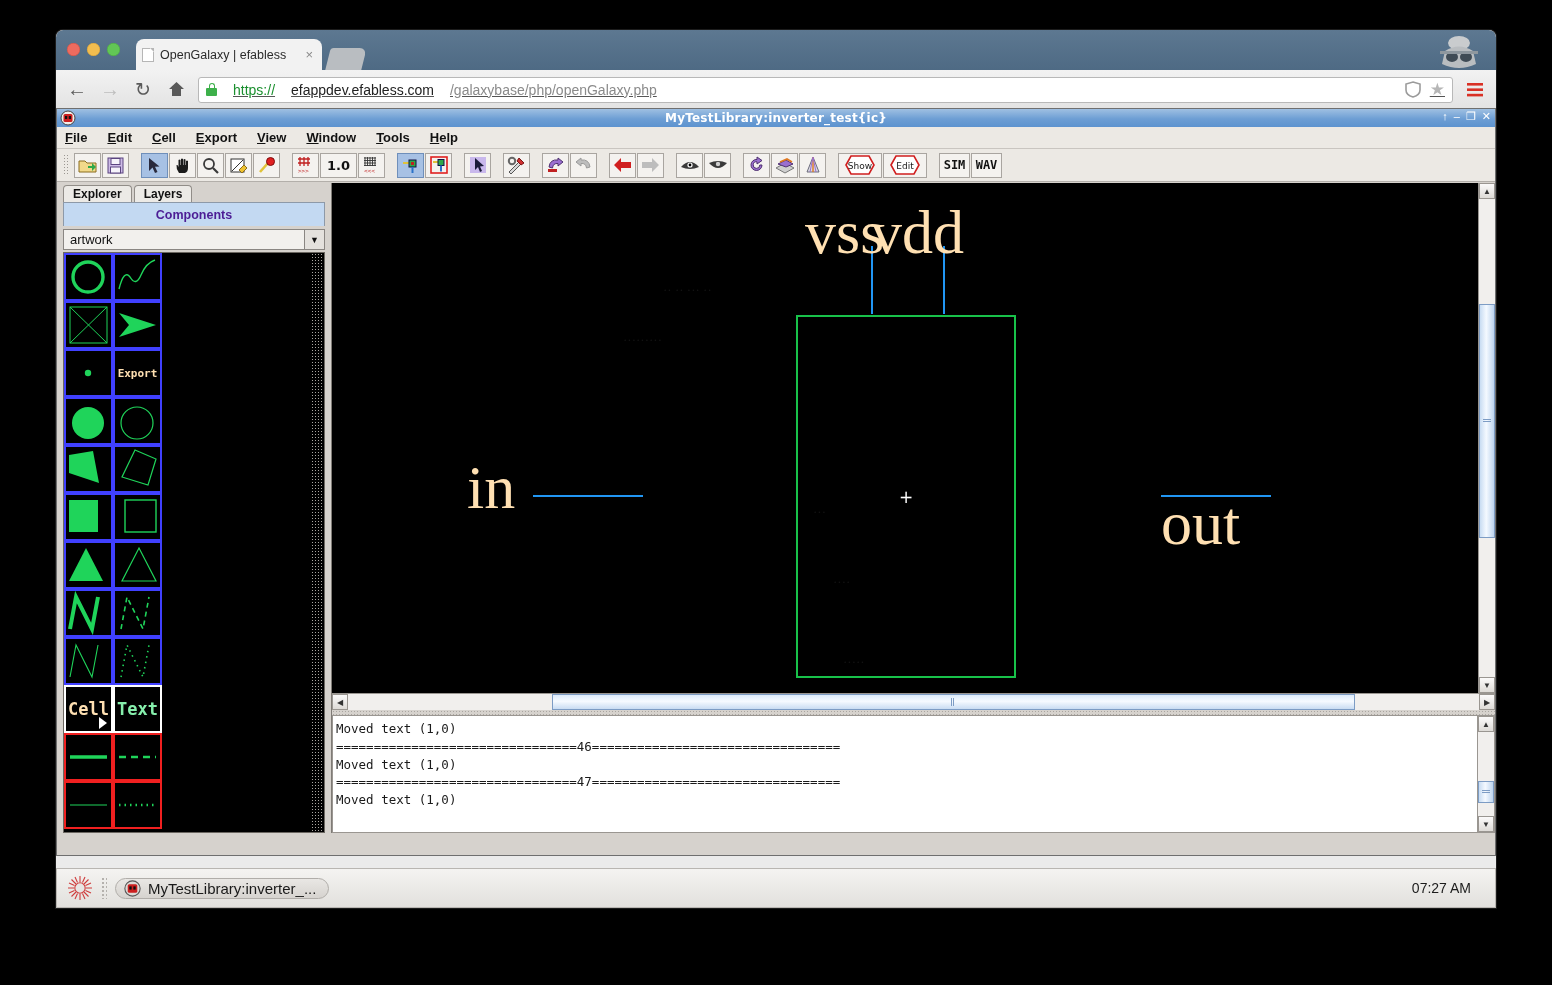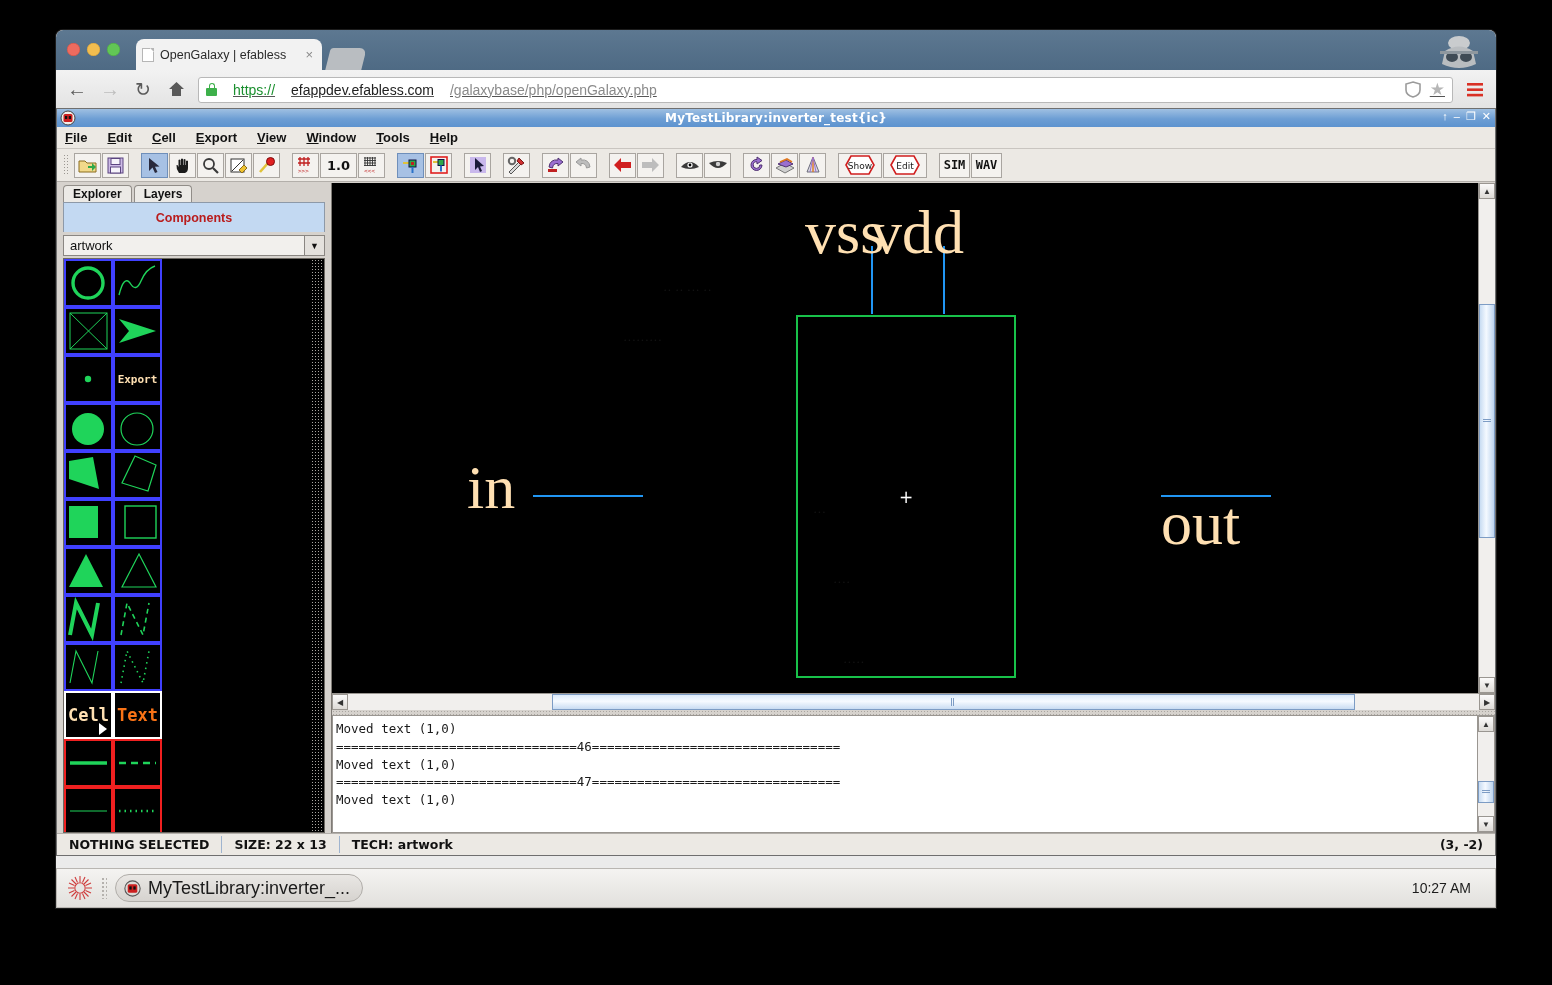--- a/index.html
+++ b/index.html
@@ -82,23 +82,23 @@
 
   
   .appbody{ position:absolute; left:0; right:0; top:74px; bottom:22px; display:flex; }
   .leftpane{ width:275px; background:#d6d2cd; border-right:1px solid #7f7b76;
     display:flex; flex-direction:column; }
   .tabsrow{ height:19px; display:flex; align-items:flex-end; padding-left:6px; gap:2px;
     background:#d6d2cd;}
   .ptab{ height:17px; padding:0 9px; font-size:12px; font-weight:bold; color:#111;
     background:#eceae6; border:1px solid #918d88; border-bottom:none;
     border-radius:4px 4px 0 0; display:flex;align-items:center;margin-top:36px;}
-  .comphdr{ height:30px; background:#c3d9f2; border:1px solid #8d99a8; border-bottom:none;
+  .comphdr{ height:24px; background:#c3d9f2; border:1px solid #8d99a8; border-bottom:none;
     margin:0 6px; display:flex;align-items:center;justify-content:center;
-    font-size:12.5px; font-weight:bold; color:#b91c1c;}
+    font-size:12.5px; font-weight:bold; color:#4c1d95;}
   .combo{ margin:3px 6px 0 6px; height:21px; background:#f2f0ed; border:1px solid #8a8682;
     display:flex; align-items:center; padding-left:6px; font-size:13px; color:#111;
     justify-content:space-between;}
   .combo .arw{ width:20px;height:19px;background:#e4e1dd;border-left:1px solid #8a8682;
     display:flex;align-items:center;justify-content:center;}
   .palette{ margin:2px 6px 0 6px; flex:1; background:#000; border:1px solid #6b6761;
     position:relative; overflow:hidden; }
   .pgrid{ position:absolute; left:0; top:0; width:103px; }
   .prow{ display:flex; }
   .pcell{ width:49px; height:48px; background:#000; border:2px solid #4040ff;
@@ -153,23 +153,23 @@
     border-right:1px solid #9fb4cf; }
   .stcell.last{ border-right:none; }
   .stcoord{ margin-left:auto; padding-right:12px; }
 
   
   #taskbar{ position:absolute; left:56px; top:868px; width:1440px; height:40px;
     background:linear-gradient(#f4f3f1,#e2e0dd); border:1px solid #b9b6b2;
     display:flex; align-items:center; padding:0 10px; }
   .tbgrip{ width:6px; height:22px; margin:0 8px;
     background-image:radial-gradient(#b4b1ad 1px, transparent 1.1px); background-size:4px 4px;}
-  .taskitem{ height:28px; background:linear-gradient(#e9e7e4,#d6d3cf); border:1px solid #b0ada9;
+  .taskitem{ height:21px; background:linear-gradient(#e9e7e4,#d6d3cf); border:1px solid #b0ada9;
     border-radius:15px; display:flex; align-items:center; gap:7px; padding:0 12px 0 8px;
-    font-size:18px; color:#1a1a1a; }
+    font-size:15px; color:#1a1a1a; }
   .clock{ margin-left:auto; font-size:14px; color:#1c1c1c; padding-right:14px;}
 </style>
 </head>
 <body>
 
 <div id="browser">
 
   <div class="tabstrip">
     <div class="traffic">
       <i class="t-red"></i>
@@ -598,21 +598,21 @@
               </div>
             </div>
             <div class="prow">
               <div class="pcell white">
                 <span style="color:#ffe0b2;font-family:'DejaVu Sans Mono',monospace;font-size:17px;font-weight:bold;">Cell</span>
                 <svg style="position:absolute;right:3px;bottom:1px;" width="9" height="13" viewBox="0 0 9 13">
                   <path d="M0 0 L0 12 L8 6 Z" fill="#fff"></path>
                 </svg>
               </div>
               <div class="pcell white">
-                <span style="color:#f97316;font-family:'DejaVu Sans Mono',monospace;font-size:17px;font-weight:bold;">Text</span>
+                <span style="color:#86efac;font-family:'DejaVu Sans Mono',monospace;font-size:17px;font-weight:bold;">Text</span>
               </div>
             </div>
             <div class="prow">
               <div class="pcell red">
                 <svg width="45" height="44" viewBox="0 0 45 44">
                   <path d="M4 22 L41 22" stroke="#1fd45a" stroke-width="3.4"></path>
                 </svg>
               </div>
               <div class="pcell red">
                 <svg width="45" height="44" viewBox="0 0 45 44">
@@ -698,26 +698,20 @@
             <div class="sb-thumb" style="top:58%;height:26%;">
               <div class="rid"></div>
             </div>
           </div>
           <div class="sb-btn">▼</div>
         </div>
       </div>
     </div>
   </div>
 
-  <div class="statusbar">
-    <div class="stcell">NOTHING SELECTED</div>
-    <div class="stcell">SIZE: 22 x 13</div>
-    <div class="stcell last">TECH: artwork</div>
-    <div class="stcoord">(3, -2)</div>
-  </div>
 </div>
 
 <div id="taskbar">
   <svg width="26" height="26" viewBox="0 0 26 26">
     <g stroke="#cf3c3c" stroke-width="1.1" fill="none">
       <circle cx="13" cy="13" r="5.2" fill="#e8e6e4"></circle>
       <path d="M13 1 L13 7 M13 19 L13 25 M1 13 L7 13 M19 13 L25 13
                M4.5 4.5 L9 9 M17 17 L21.5 21.5 M21.5 4.5 L17 9 M9 17 L4.5 21.5
                M8 2 L10.5 7.5 M15.5 18.5 L18 24 M2 18 L7.5 15.5 M18.5 10.5 L24 8
                M2 8 L7.5 10.5 M18.5 15.5 L24 18 M8 24 L10.5 18.5 M15.5 7.5 L18 2"></path>
@@ -726,14 +720,14 @@
   <div class="tbgrip"></div>
   <div class="taskitem">
     <svg width="17" height="17" viewBox="0 0 16 16">
       <circle cx="8" cy="8" r="7.2" fill="#dcdad6" stroke="#555"></circle>
       <rect x="3.5" y="4" width="9" height="8" rx="1.5" fill="#cc1f1f"></rect>
       <rect x="5" y="6" width="2.2" height="3" fill="#111"></rect>
       <rect x="8.8" y="6" width="2.2" height="3" fill="#111"></rect>
     </svg>
     <span>MyTestLibrary:inverter_...</span>
   </div>
-  <div class="clock">10:27 AM</div>
+  <div class="clock">07:27 AM</div>
 </div>
 
 </body></html>

